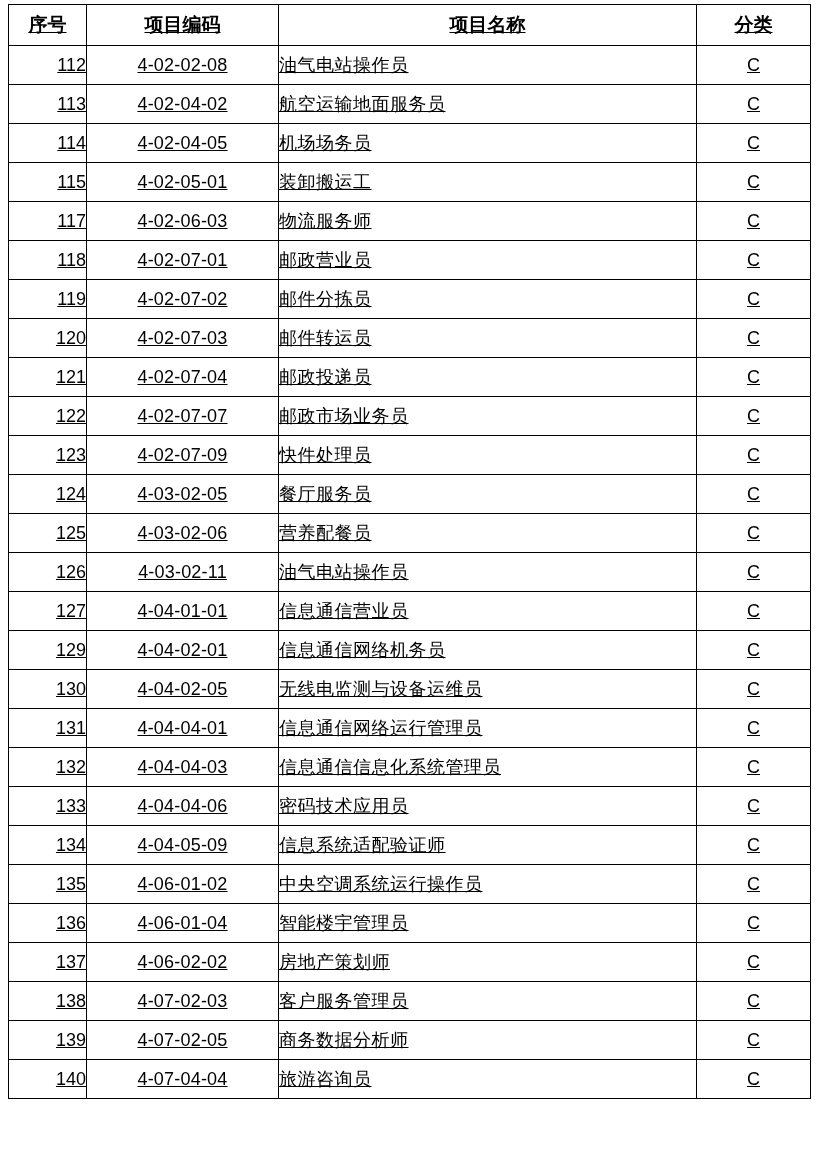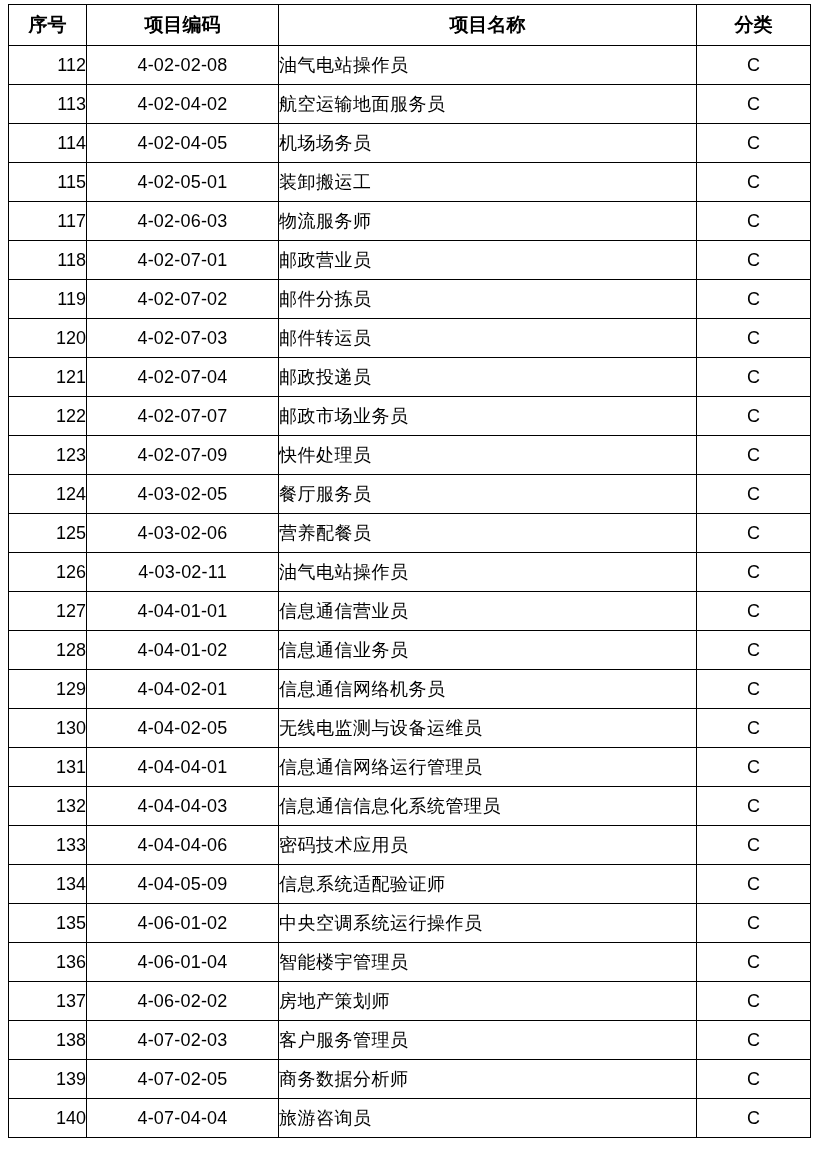--- a/index.html
+++ b/index.html
@@ -12,20 +12,21 @@
     height: 1152px;
     font-family: "Liberation Sans", "DejaVu Sans", sans-serif;
     color: #000000;
     overflow: hidden;
   }
   .page {
     width: 818px;
     height: 1152px;
     box-sizing: border-box;
     padding: 4px 20px 0 8px;
+    text-decoration: underline;
   }
   table.occ-table {
     border-collapse: collapse;
     width: 802px;
     table-layout: fixed;
   }
   table.occ-table col.c-seq   { width: 78px; }
   table.occ-table col.c-code  { width: 192px; }
   table.occ-table col.c-name  { width: 418px; }
   table.occ-table col.c-class { width: 114px; }
@@ -155,26 +156,20 @@
           <td class="name">油气电站操作员</td>
           <td class="cls">C</td>
         </tr>
         <tr>
           <td class="seq">127</td>
           <td class="code">4-04-01-01</td>
           <td class="name">信息通信营业员</td>
           <td class="cls">C</td>
         </tr>
         <tr>
-          <td class="seq">128</td>
-          <td class="code">4-04-01-02</td>
-          <td class="name">信息通信业务员</td>
-          <td class="cls">C</td>
-        </tr>
-        <tr>
           <td class="seq">129</td>
           <td class="code">4-04-02-01</td>
           <td class="name">信息通信网络机务员</td>
           <td class="cls">C</td>
         </tr>
         <tr>
           <td class="seq">130</td>
           <td class="code">4-04-02-05</td>
           <td class="name">无线电监测与设备运维员</td>
           <td class="cls">C</td>

